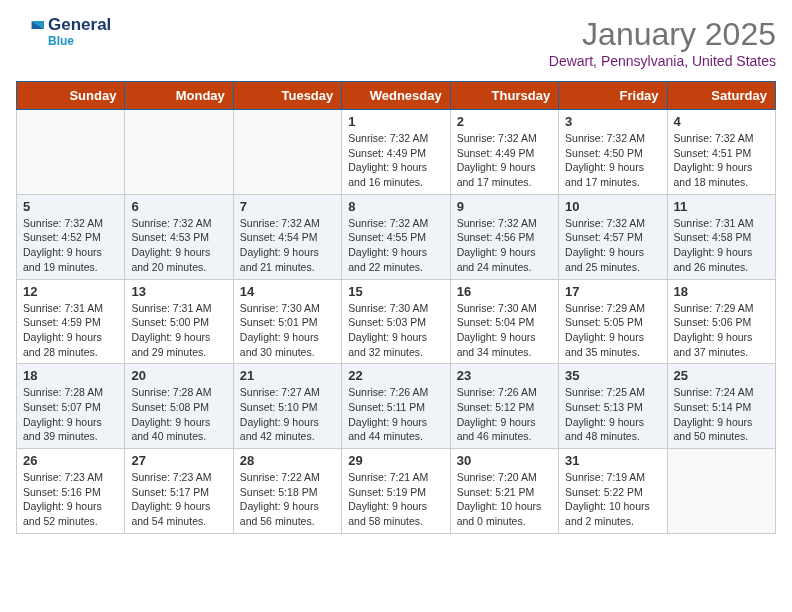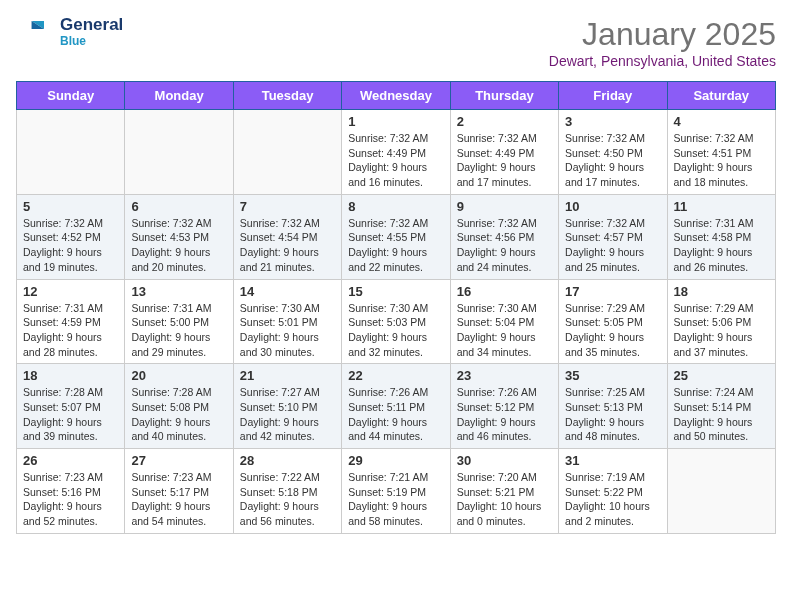--- a/index.html
+++ b/index.html
@@ -12,21 +12,21 @@
     }
     .header {
       display: flex;
       justify-content: space-between;
       align-items: flex-start;
       margin-bottom: 12px;
     }
     .logo {
       display: flex;
       align-items: center;
-      gap: 16px;
+      gap: 4px;
     }
     .logo-icon {
       width: 28px;
       height: 28px;
     }
     .title-section {
       text-align: right;
     }
     .month-title {
       font-size: 32px;
@@ -36,23 +36,23 @@
     .location {
       font-size: 14px;
       color: #701a75;
     }
     .calendar {
       width: 100%;
       border-collapse: collapse;
       border: 1px solid #ccc;
     }
     .calendar th {
-      background-color: #8b5cf6;
+      background-color: #c2410c;
       color: #fff;
-      text-align: center;
+      text-align: right;
       padding: 6px 8px;
       font-size: 13px;
       border: 1px solid #2260a0;
     }
     .calendar td {
       width: 14.28%;
       vertical-align: top;
       border: 1px solid #ccc;
       padding: 4px 6px;
       min-height: 80px;

